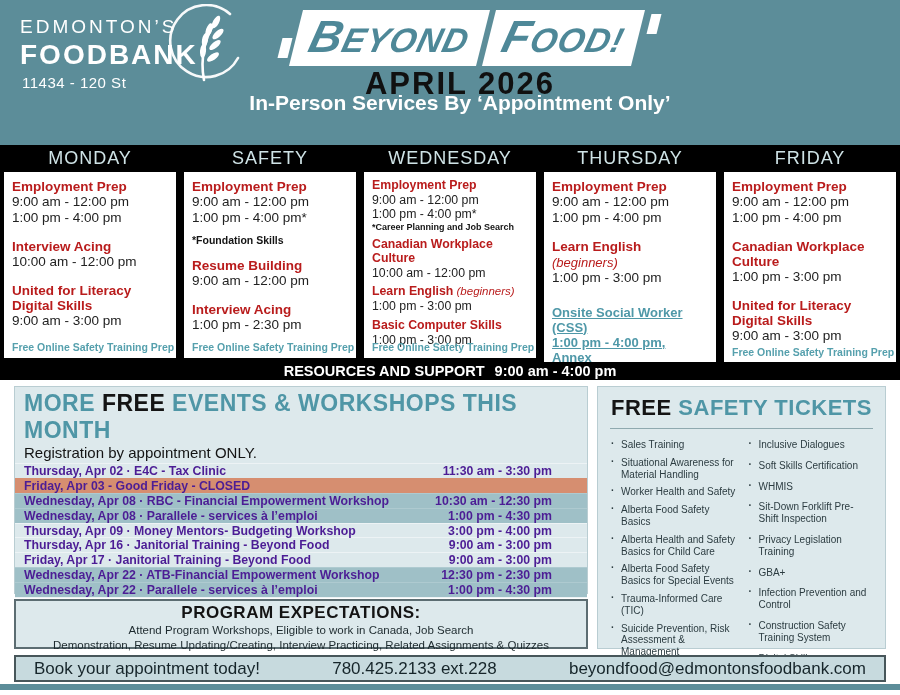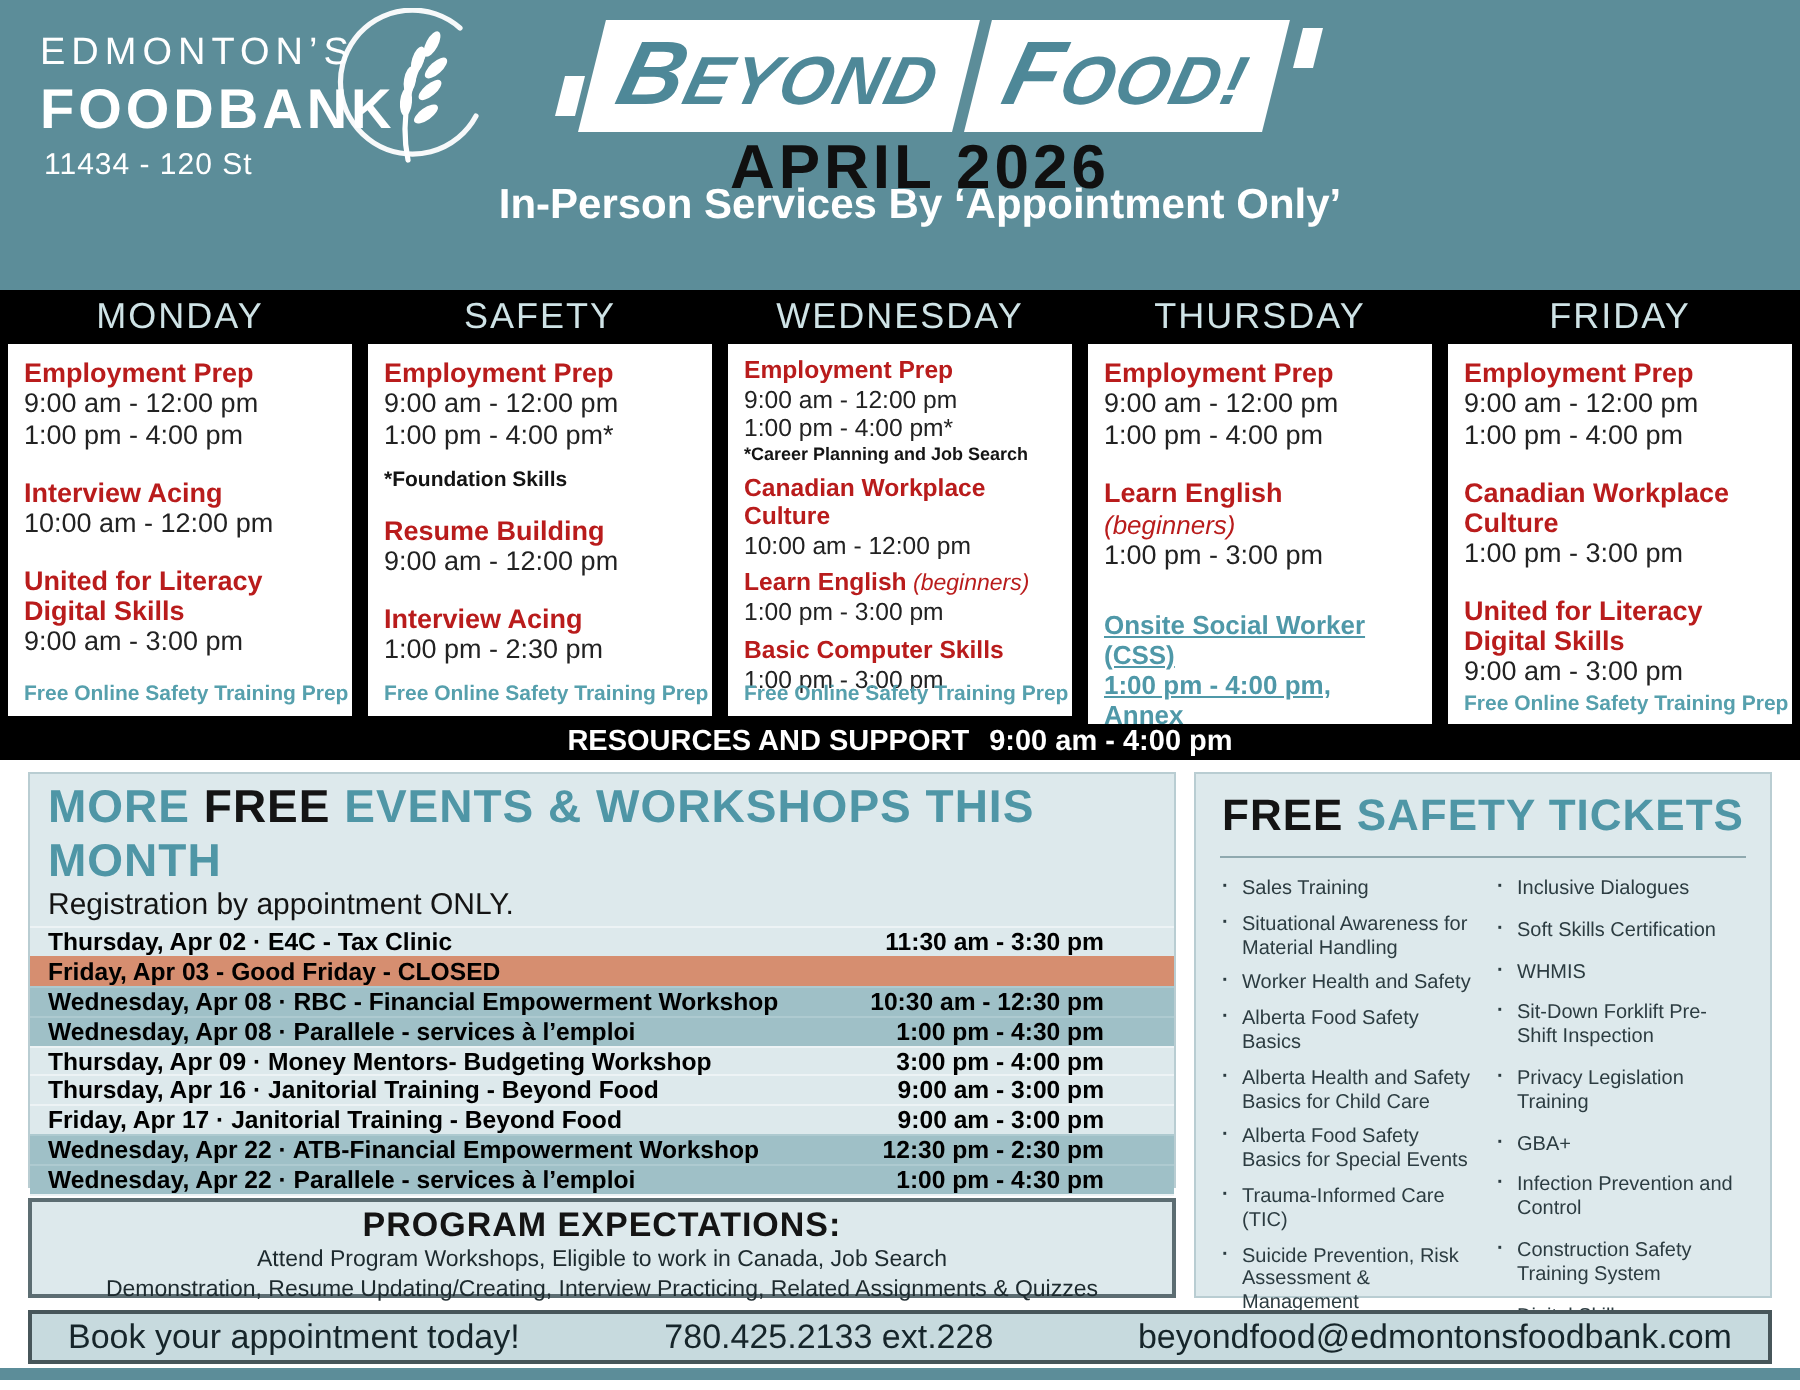--- a/index.html
+++ b/index.html
@@ -87,21 +87,21 @@
     background:#dde9ec; border:1px solid #b9cdd2;
   }
   .events-title { padding:3px 9px 0 9px; font-size:23px; font-weight:700; letter-spacing:0.5px; }
   .t-teal { color:#4f96a6; }
   .t-dark { color:#141414; }
   .events-sub { padding:0 9px 2px 9px; font-size:15px; color:#141414; }
   .event-row {
     display:flex; align-items:center;
     padding:0 9px; height:14.9px;
     border-top:1px solid #edf3f5;
-    font-size:12.3px; font-weight:700; color:#000000;justify-content:space-between;
+    font-size:12.3px; font-weight:700; color:#4c1d95;justify-content:space-between;
   }
   .event-row .ev-label { flex:1; white-space:nowrap; }
   .event-row .ev-time { width:142px; text-align:right; margin-right:26px; white-space:nowrap; }
   .event-row.closed { background:#d68e70; border-top-color:#d68e70; }
   .event-row.highlight { background:#9fc0c7; border-top-color:#aecad0; }
 
   
   .expectations {
     position:absolute; left:14px; top:599px; width:574px; height:50px;
     background:#dde9ec; border:2px solid #5c6d72; text-align:center; padding-top:2px;

